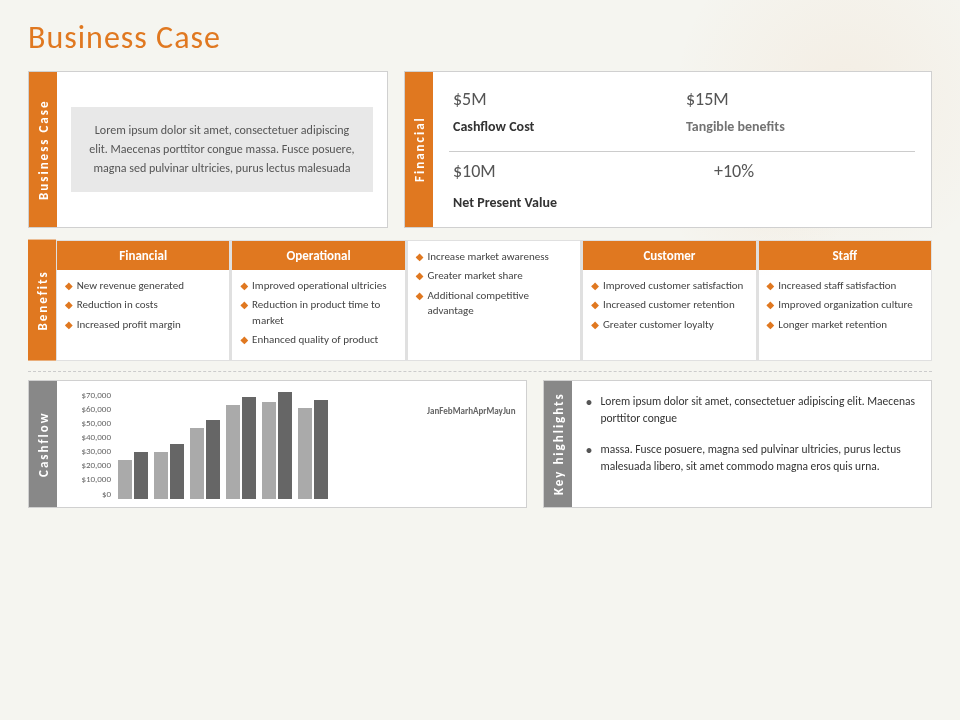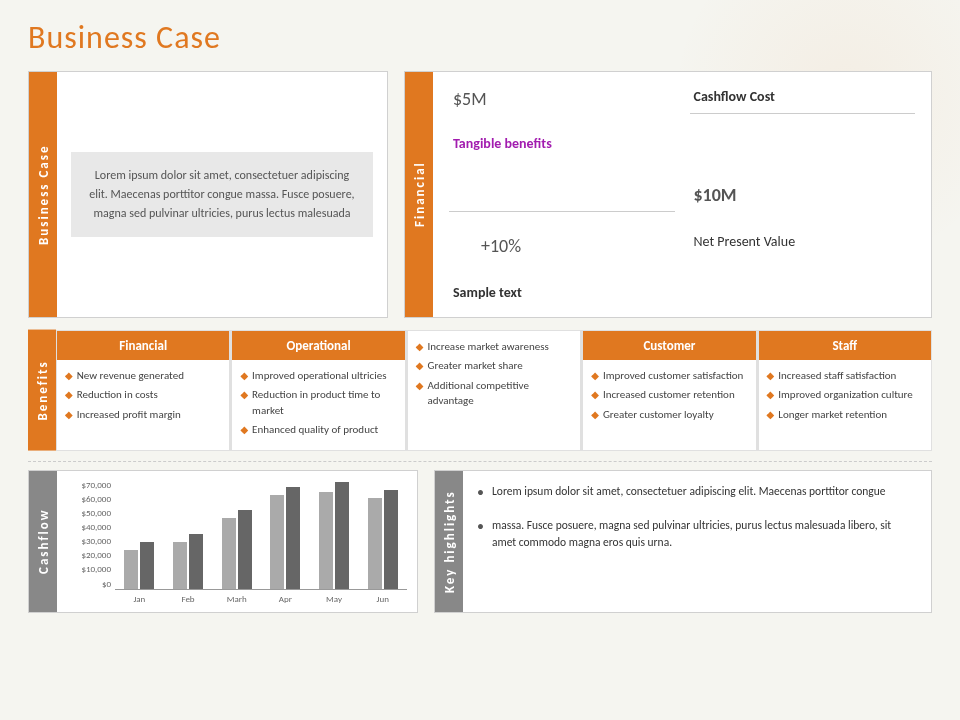--- a/index.html
+++ b/index.html
@@ -97,61 +97,60 @@
       justify-content: center;
       min-width: 28px;
     }
     .fin-content {
       flex: 1;
       padding: 10px 16px;
     }
     .fin-grid {
       display: grid;
       grid-template-columns: 1fr 1fr;
-      gap: 15px;
+      gap: 0;
     }
     .fin-cell {
       padding: 6px 4px;
     }
     .fin-cell.top-value {
       font-size: 18px;
       color: #555;
       font-weight: 400;
       padding-bottom: 2px;
     }
     .fin-cell.label-bold {
       font-size: 14px;
       font-weight: 700;
       color: #333;
       border-bottom: 1px solid #ccc;
       padding-bottom: 8px;
     }
     .fin-cell.label-orange {
       font-size: 14px;
       font-weight: 700;
-      color: #a21caf;
+      color: #737373;
       border-bottom: 1px solid #ccc;
-      padding-bottom: 25px;
+      padding-bottom: 16px;
     }
     .fin-cell.bottom-value {
       font-size: 18px;
       color: #555;
-      font-weight: 700;
+      font-weight: 400;
       padding-top: 8px;
-      margin-top: 47px;
     }
     .fin-cell.bottom-plus {
       font-size: 18px;
       color: #555;
       padding-top: 8px;
       margin-left: 28px;
     }
     .fin-cell.bottom-label {
       font-size: 14px;
-      font-weight: 400;
+      font-weight: 700;
       color: #333;
     }
     .fin-cell.bottom-sample {
       font-size: 14px;
       font-weight: 700;
       color: #333;
     }
 
     
     .benefits-section {
@@ -242,21 +241,21 @@
       min-width: 28px;
     }
     .cashflow-content {
       flex: 1;
       padding: 8px 10px 8px 10px;
     }
 
     
     .chart-area {
       display: flex;
-      flex-direction: column;
+      flex-direction: row;
       height: 100%;
     }
     .chart-bars-container {
       display: flex;
       align-items: flex-end;
       gap: 0;
       height: 110px;
       position: relative;
       margin-left: 48px;
       margin-bottom: 0;
@@ -284,21 +283,22 @@
       padding: 0 3px;
     }
     .bar {
       width: 14px;
       background: #aaa;
     }
     .bar.dark { background: #666; }
     .chart-x-labels {
       display: flex;
       margin-left: 48px;
-      margin-top: 3px;
+      margin-top: 16px;
+      font-weight: bold;
     }
     .x-label {
       flex: 1;
       text-align: center;
       font-size: 9px;
       color: #666;
     }
     .chart-baseline {
       height: 1px;
       background: #999;
@@ -394,26 +394,26 @@
           <div class="bc-text">Lorem ipsum dolor sit amet, consectetuer adipiscing elit. Maecenas porttitor congue massa. Fusce posuere, magna sed pulvinar ultricies, purus lectus malesuada</div>
         </div>
       </div>
     </div>
 
     <div class="financial-box">
       <div class="fin-label-vertical">Financial</div>
       <div class="fin-content">
         <div class="fin-grid">
           <div class="fin-cell top-value">$5M</div>
+          <div class="fin-cell top-value">$15M</div>
           <div class="fin-cell label-bold">Cashflow Cost</div>
           <div class="fin-cell label-orange">Tangible benefits</div>
           <div class="fin-cell bottom-value">$10M</div>
           <div class="fin-cell bottom-plus">+10%</div>
           <div class="fin-cell bottom-label">Net Present Value</div>
-          <div class="fin-cell bottom-sample">Sample text</div>
         </div>
       </div>
     </div>
   </div>
 
   <div class="benefits-section">
     <div class="benefits-label">Benefits</div>
     <div class="benefits-grid" id="benefits-grid">
     <div class="benefit-col">
           <div class="benefit-header">Financial</div>

